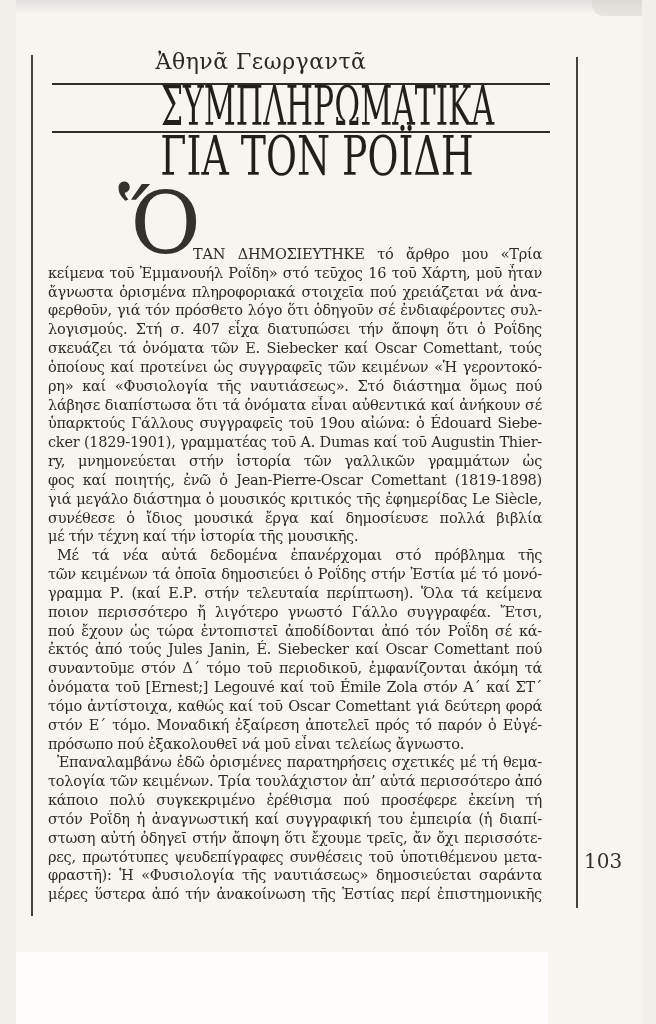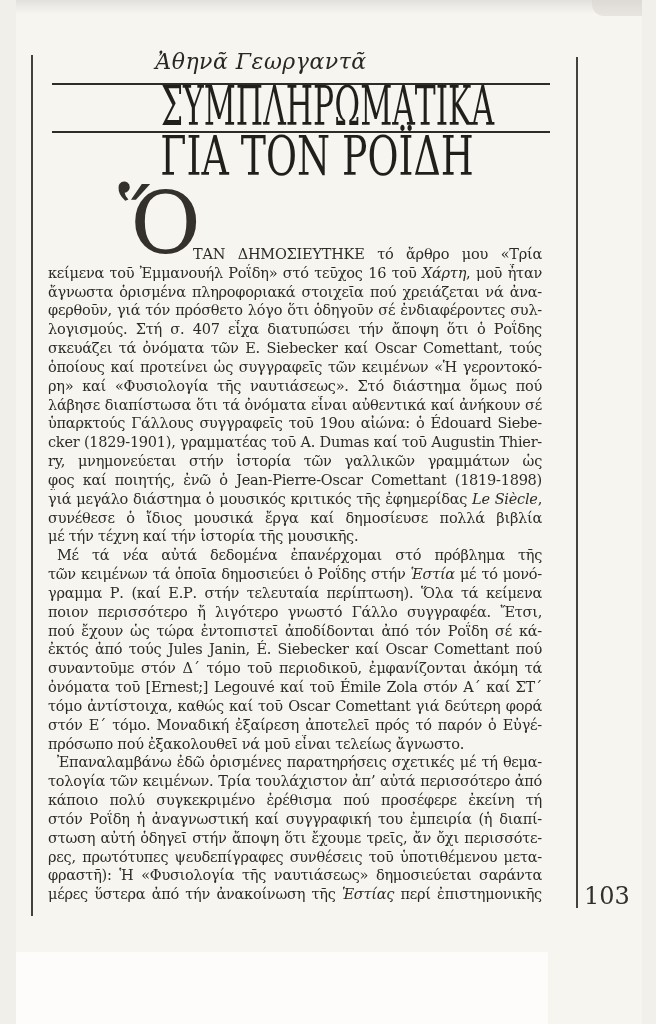--- a/index.html
+++ b/index.html
@@ -14,35 +14,35 @@
   .edge-bottom{position:absolute;left:16px;top:952px;width:532px;height:72px;background:#fdfcfa;}
   
   .vl{position:absolute;width:2px;background:#45423e;}
   .vl.left{left:31px;top:55px;height:861px;}
   .vl.right{left:576px;top:57px;height:851px;}
   .rule{position:absolute;left:52px;width:498px;height:2px;background:#2e2c29;}
   .rule.r1{top:83px;}
   .rule.r2{top:131px;}
   
   .author{position:absolute;left:48px;top:51px;width:426px;text-align:center;
-    font-style:italic;font-size:22px;line-height:22px;color:#2a2824;letter-spacing:.5px;}
+    font-size:22px;line-height:22px;color:#2a2824;letter-spacing:.5px;}
   .title{position:absolute;left:48px;width:538px;text-align:center;color:#211f1c;
     font-size:54px;line-height:54px;white-space:nowrap;}
   .title.t1{top:80px;transform:scaleX(.58);transform-origin:269px 50%;}
   .title.t2{top:130px;transform:scaleX(.70);transform-origin:269px 50%;}
   
   .dropcap{position:absolute;left:118px;top:180px;font-size:86px;line-height:86px;color:#34312c;}
   .bodytext{position:absolute;left:48px;top:245px;width:494px;font-size:14.5px;
     line-height:18.83px;color:#2e2b27;letter-spacing:-0.25px;}
   .line{text-align:justify;text-align-last:justify;height:18.83px;overflow:hidden;}
   .line.end{text-align-last:left;}
   .line.ind{text-indent:9px;}
   .line.first{text-indent:145px;}
-  .it{font-style:italic;}
-  .pagenum{position:absolute;left:584px;top:884px;font-size:24px;line-height:24px;color:#33302a;}
+  .it{}
+  .pagenum{position:absolute;left:584px;top:849px;font-size:20px;line-height:24px;color:#33302a;}
 </style>
 </head>
 <body>
 
 <div class="paper">
   <div class="edge-top"></div>
   <div class="corner-tr"></div>
   <div class="edge-left"></div>
   <div class="edge-right"></div>
   <div class="edge-bottom"></div>

